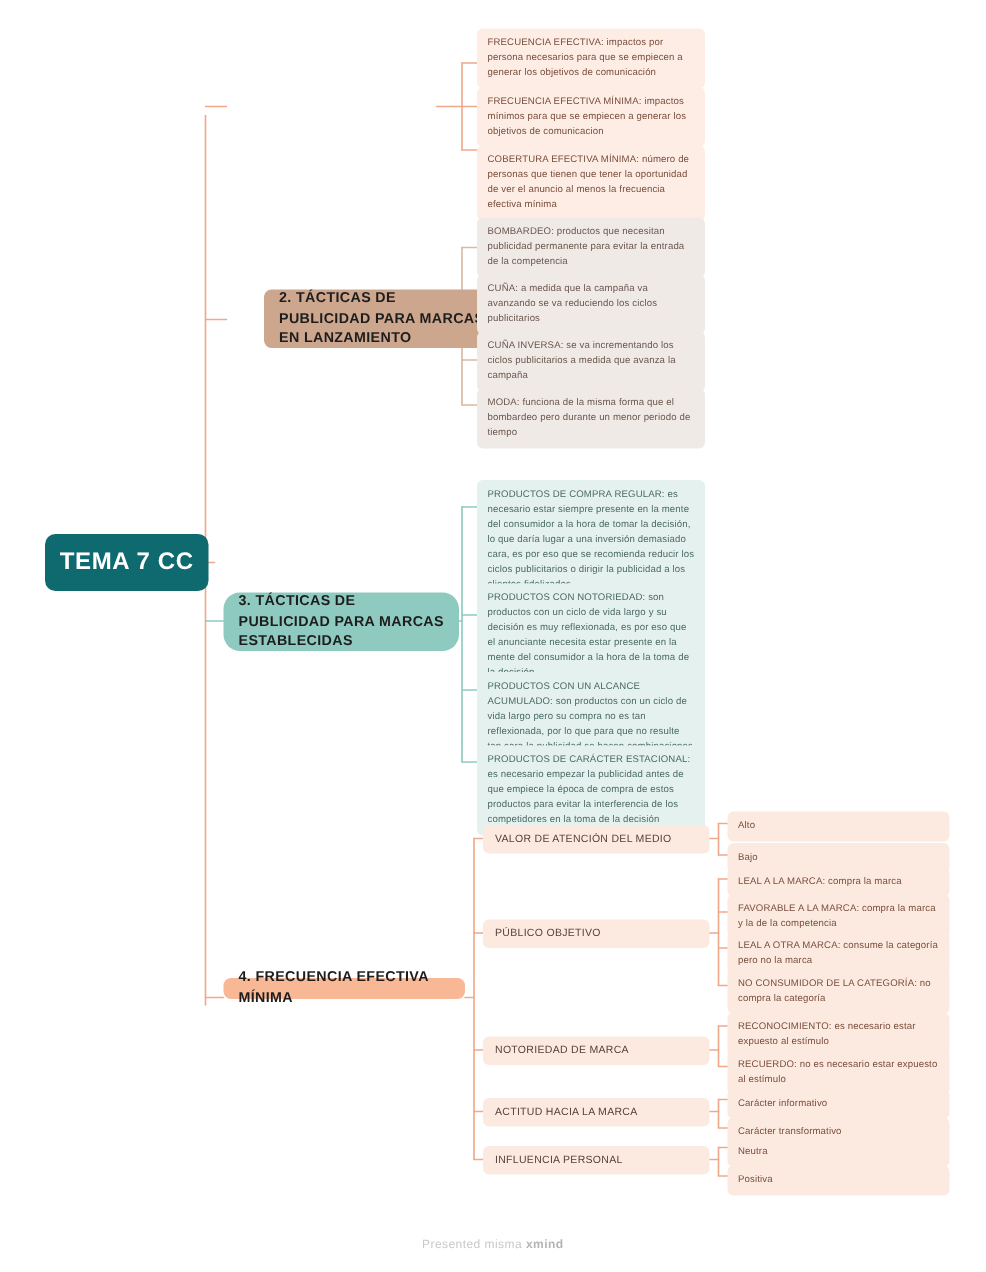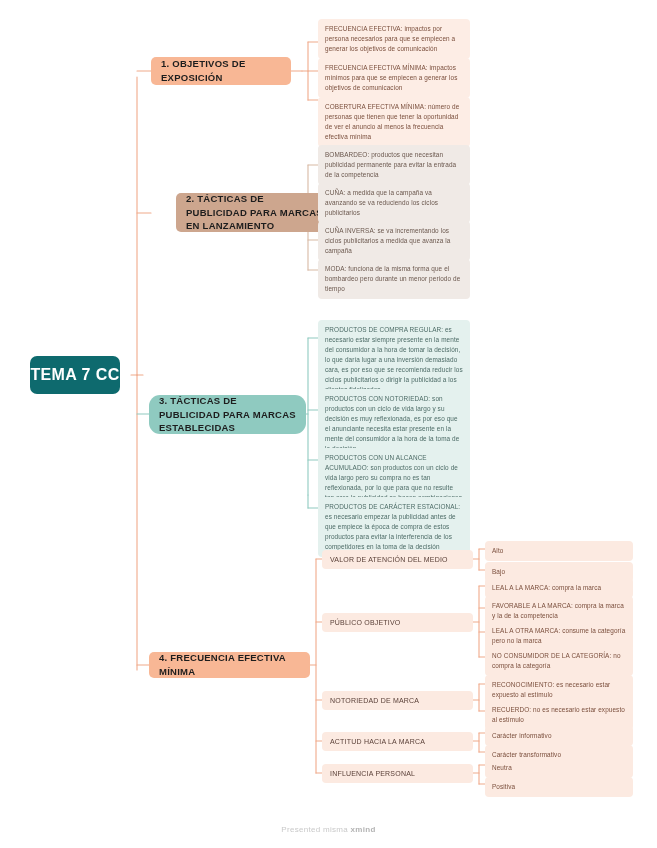--- a/index.html
+++ b/index.html
@@ -134,27 +134,24 @@
       <path d="M479 733 L485 733" stroke="#F0A98A"></path>
       <path d="M479 752 L485 752" stroke="#F0A98A"></path>
 
       <path d="M473 773 L479 773" stroke="#F0A98A"></path>
       <path d="M479 765 L479 784" stroke="#F0A98A"></path>
       <path d="M479 765 L485 765" stroke="#F0A98A"></path>
       <path d="M479 784 L485 784" stroke="#F0A98A"></path>
     </g>
   </svg>
 
-  <div class="node root" style="left:30px;top:356px;width:90px;height:38px;">
+  <div class="node root" style="left:30px;top:356px;width:109px;height:38px;">
     <span>TEMA 7 CC</span>
   </div>
 
-  <div class="node branch b1" style="left:151px;top:57px;width:140px;height:28px;">
-    <span>1. OBJETIVOS DE EXPOSICIÓN</span>
-  </div>
   <div class="node leaf leaf-peach" style="left:318px;top:19px;width:152px;">
     <span>FRECUENCIA EFECTIVA: impactos por persona necesarios para que se empiecen a generar los objetivos de comunicación</span>
   </div>
   <div class="node leaf leaf-peach" style="left:318px;top:58px;width:152px;">
     <span>FRECUENCIA EFECTIVA MÍNIMA: impactos mínimos para que se empiecen a generar los objetivos de comunicacion</span>
   </div>
   <div class="node leaf leaf-peach" style="left:318px;top:97px;width:152px;">
     <span>COBERTURA EFECTIVA MÍNIMA: número de personas que tienen que tener la oportunidad de ver el anuncio al menos la frecuencia efectiva mínima</span>
   </div>
 
@@ -183,21 +180,21 @@
   <div class="node leaf leaf-teal" style="left:318px;top:389px;width:152px;">
     <span>PRODUCTOS CON NOTORIEDAD: son productos con un ciclo de vida largo y su decisión es muy reflexionada, es por eso que el anunciante necesita estar presente en la mente del consumidor a la hora de la toma de la decisión</span>
   </div>
   <div class="node leaf leaf-teal" style="left:318px;top:448px;width:152px;">
     <span>PRODUCTOS CON UN ALCANCE ACUMULADO: son productos con un ciclo de vida largo pero su compra no es tan reflexionada, por lo que para que no resulte tan cara la publicidad se hacen combinaciones en diferentes medios</span>
   </div>
   <div class="node leaf leaf-teal" style="left:318px;top:497px;width:152px;">
     <span>PRODUCTOS DE CARÁCTER ESTACIONAL: es necesario empezar la publicidad antes de que empiece la época de compra de estos productos para evitar la interferencia de los competidores en la toma de la decisión</span>
   </div>
 
-  <div class="node branch b4" style="left:149px;top:652px;width:161px;height:26px;">
+  <div class="node branch b4" style="left:149px;top:652px;width:161px;height:14px;">
     <span>4. FRECUENCIA EFECTIVA MÍNIMA</span>
   </div>
 
   <div class="node sub" style="left:322px;top:550px;width:151px;height:19px;">
     <span>VALOR DE ATENCIÓN DEL MEDIO</span>
   </div>
   <div class="node leaf leaf-sub" style="left:485px;top:541px;width:148px;">
     <span>Alto</span>
   </div>
   <div class="node leaf leaf-sub" style="left:485px;top:562px;width:148px;">

